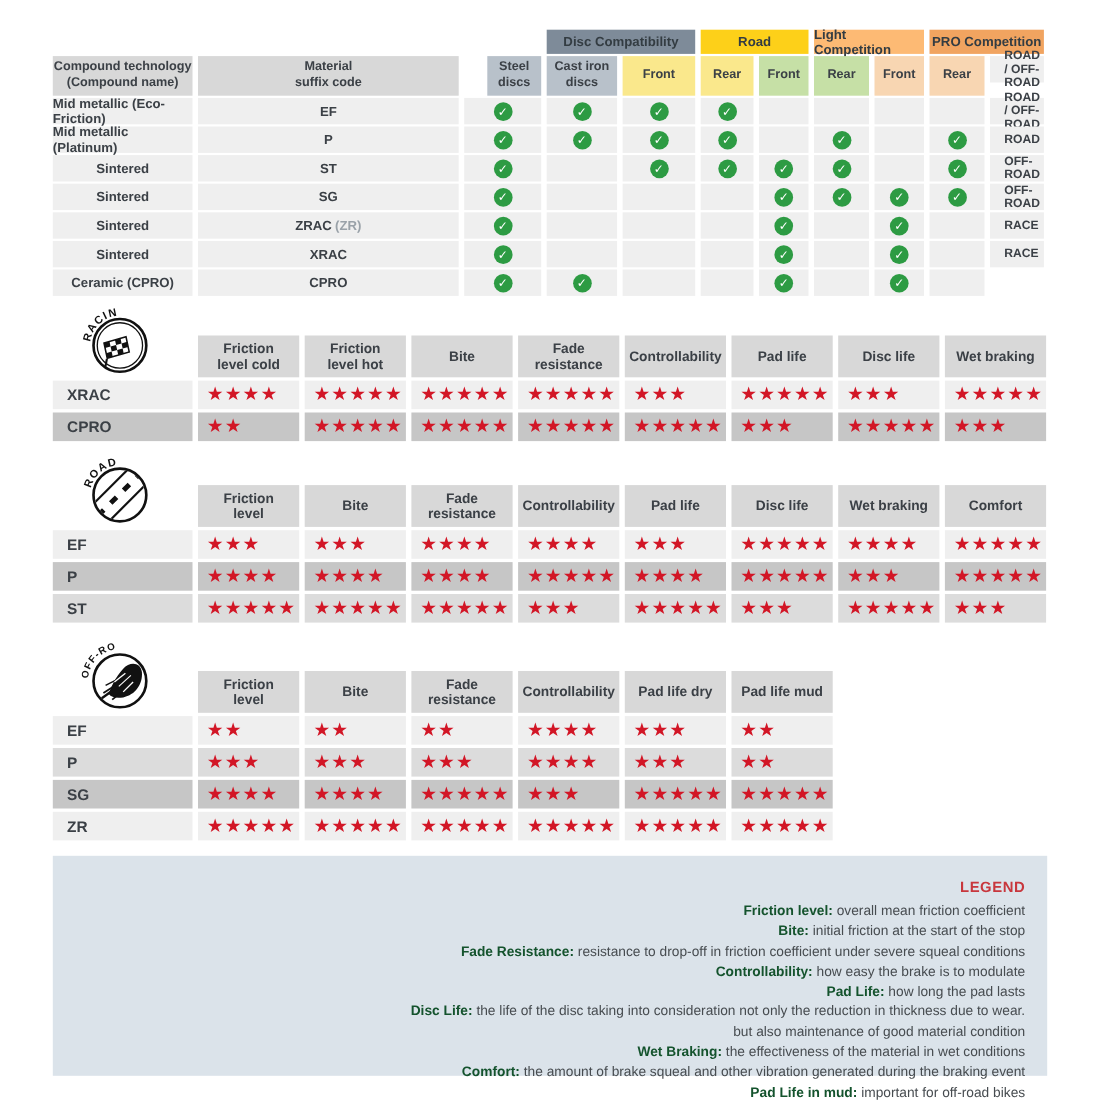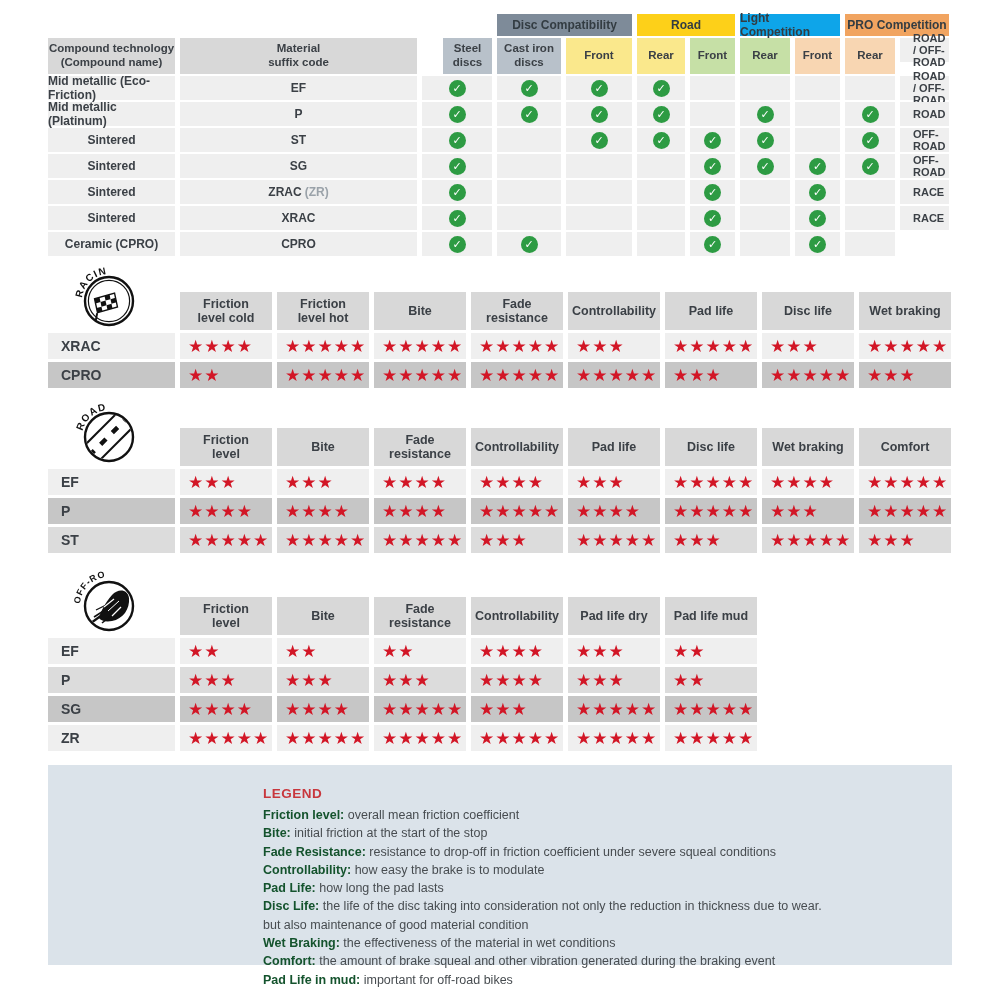--- a/index.html
+++ b/index.html
@@ -1,20 +1,20 @@
 <!DOCTYPE html>
 <html style="--head-gray: #d8d8d8; --row-light: #efefef; --check-green: #2d9b43; --star-red: #d21626; --legend-bg: #dbe3ea; --legend-red: #c8373d; --suffix-gray: #9aa2a9;"><head>
 <meta charset="utf-8">
 <style>
   html,body{margin:0;padding:0;background:#fff;}
   .page{
     position:relative;
     width:1000px;height:1000px;
     box-sizing:border-box;
-    padding:14px 48px 0 48px;
+    padding:27px 48px 0 48px;
     background:#fff;
     overflow:hidden;
     font-family:"Liberation Sans",sans-serif;
     color:#3b4046;
   }
   
   .compat{
     display:grid;
     grid-template-columns:127px 237px 70px 64px 66px 48px 45px 50px 45px 50px 49px;
     column-gap:5px;row-gap:2px;
@@ -72,40 +72,41 @@
     color:var(--star-red,#d21626);
     font-size:17px;letter-spacing:1px;line-height:1;
     font-family:"DejaVu Sans",sans-serif;
   }
   
   .legend{
     margin-top:14px;
     width:904px;height:200px;box-sizing:border-box;
     background:var(--legend-bg,#dbe3ea);
     padding:21px 20px 0 215px;
+    text-align:right;
   }
   .legend-title{
     color:var(--legend-red,#c8373d);
     font-weight:bold;font-size:13.5px;letter-spacing:.5px;
     margin-bottom:5px;
   }
   .legend-line{font-size:12.5px;line-height:18.3px;color:#474c50;}
   .legend-term{font-weight:bold;color:#14532d;}
   svg text{fill:#111;font-family:"Liberation Sans",sans-serif;}
 </style>
 </head>
 <body>
 
 <div class="page">
 
   <div class="compat" id="compat-grid">
       <div class="c-group c-spacer" style="grid-column: span 3;"></div>
       <div class="c-group" style="background: rgb(126, 139, 153); grid-column: span 2;">Disc Compatibility</div>
       <div class="c-group" style="background: rgb(253, 208, 25); grid-column: span 2;">Road</div>
-      <div class="c-group" style="background: #0ea5e9; grid-column: span 2;">Light Competition</div>
+      <div class="c-group" style="background: #fdba74; grid-column: span 2;">Light Competition</div>
       <div class="c-group" style="background: rgb(241, 164, 96); grid-column: span 2;">PRO Competition</div>
       <div class="c-head">Compound technology
 (Compound name)</div>
       <div class="c-head">Material
 suffix code</div>
       <div class="c-head" style="background: rgb(184, 193, 202); margin-left: 21px;">Steel
 discs</div>
       <div class="c-head" style="background: rgb(184, 193, 202);">Cast iron
 discs</div>
       <div class="c-head" style="background: rgb(250, 232, 140);">Front</div>

